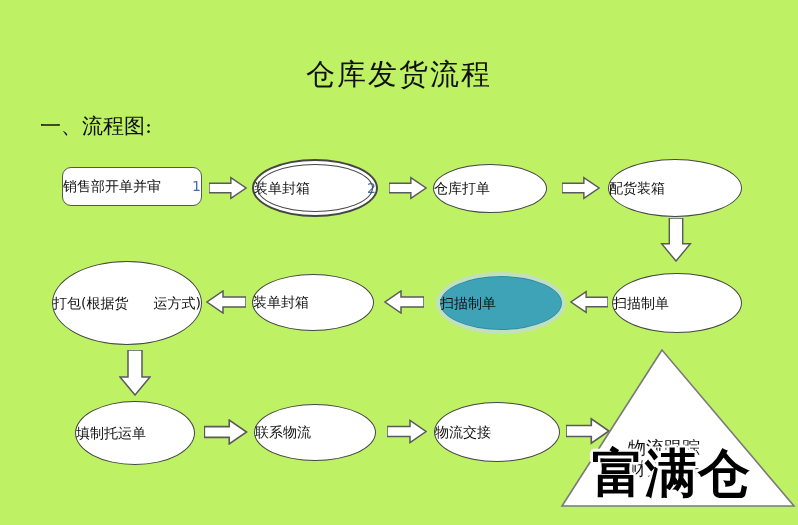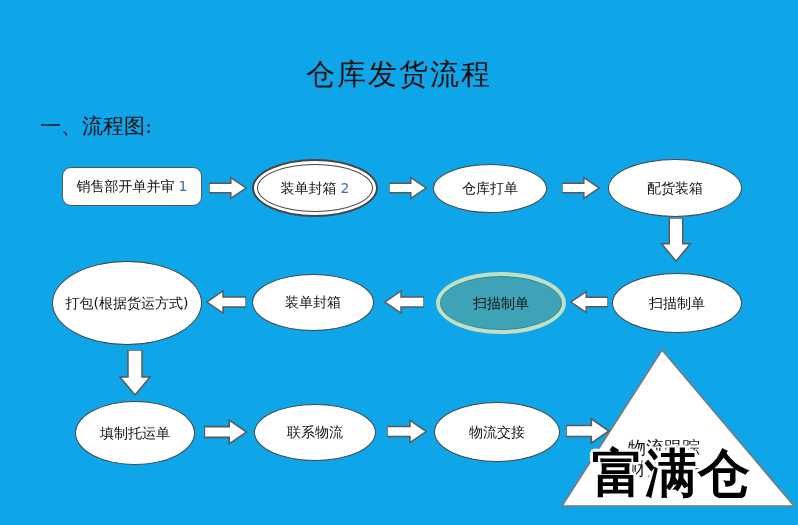--- a/index.html
+++ b/index.html
@@ -1,32 +1,32 @@
 <!DOCTYPE html>
 <html><head>
 <meta charset="utf-8">
 <style>
   html,body{margin:0;padding:0;background:#ffffff;}
   #canvas{
-    position:relative;width:798px;height:525px;background:#0ea5e9;
+    position:relative;width:798px;height:525px;background:#bef264;
     overflow:hidden;font-family:"DejaVu Sans","Liberation Sans",sans-serif;color:#1a1a1a;
   }
   .abs{position:absolute;}
   #doc-title{
     left:0;right:0;top:55px;text-align:center;
     font-family:"DejaVu Serif","Liberation Serif",serif;
     font-size:29px;letter-spacing:2px;color:#111;
   }
   #section-label{
     left:40px;top:112px;
     font-family:"DejaVu Serif","Liberation Serif",serif;
     font-size:21px;color:#111;
   }
   .node{
-    display:flex;align-items:center;justify-content:center;text-align:center;
+    display:flex;align-items:center;justify-content:space-between;text-align:center;
     font-size:14px;line-height:1.45;color:#111;box-sizing:border-box;
   }
   .rect{border:1.6px solid #565656;border-radius:9px;background:#fff;}
   .ellipse{border:1.7px solid #454545;border-radius:50%;background:#fff;}
   .double{border:2px solid #454545;border-radius:50%;background:#fff;}
   .double::after{
     content:"";position:absolute;inset:3px;border:1.6px solid #454545;border-radius:50%;
     pointer-events:none;
   }
   .teal{

